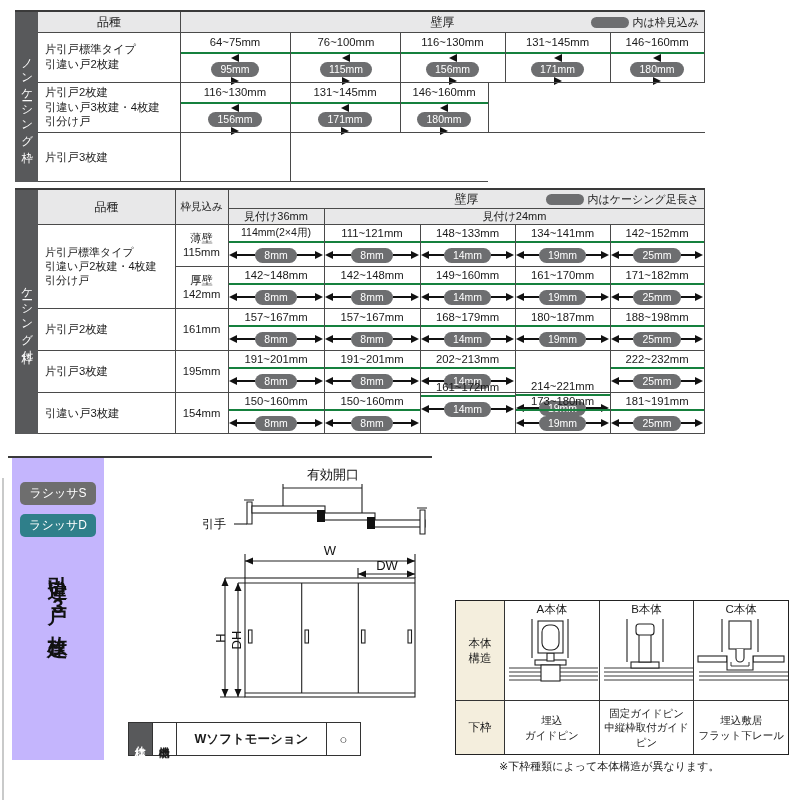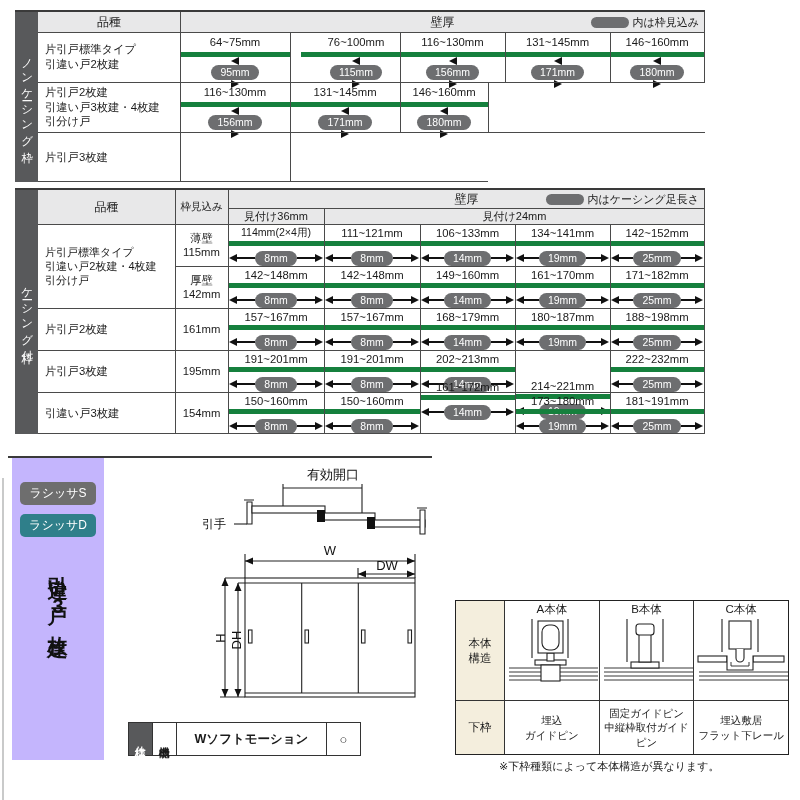--- a/index.html
+++ b/index.html
@@ -9,21 +9,21 @@
   .tbl{position:absolute;left:15px;width:690px;border-top:2px solid #3a3a3a;background:#fff;}
   .strip{position:absolute;left:0;top:0;width:23px;background:#58595b;color:#fff;display:flex;align-items:center;justify-content:center;}
   .vtext{writing-mode:vertical-rl;text-orientation:upright;font-size:11.5px;letter-spacing:2px;line-height:1;}
   .hcell{position:absolute;background:#e8e8e9;display:flex;align-items:center;justify-content:center;font-size:12px;}
   .wallhead{position:absolute;background:#e8e8e9;display:flex;align-items:center;justify-content:center;font-size:12px;}
   .notewrap{position:absolute;right:6px;top:0;bottom:0;display:flex;align-items:center;font-size:11px;}
   .notepill{display:inline-block;width:38px;height:11px;border-radius:6px;background:#6d6e70;margin-right:3px;}
   .pcell{position:absolute;display:flex;align-items:center;font-size:11.3px;line-height:1.3;padding-left:7px;white-space:pre-line;box-sizing:border-box;}
   .jcell{position:absolute;display:flex;align-items:center;justify-content:center;text-align:center;font-size:11.3px;line-height:1.25;white-space:pre-line;}
   .dcell{position:absolute;}
-  .range{text-align:left;font-size:11.3px;border-bottom:5px solid #15803d;display:flex;align-items:center;justify-content:center;}
+  .range{text-align:left;font-size:11.3px;border-bottom:2px solid #15803d;display:flex;align-items:center;justify-content:center;}
   .t1 .range{height:20px;}
   .t2 .range{height:17px;}
   .arrow{display:flex;align-items:center;padding:0 1px;}
   .t1 .arrow{height:29px;flex-direction:column;}
   .t2 .arrow{height:24px;}
   .ah{width:0;height:0;border-style:solid;flex:0 0 auto;}
   .ah.l{border-width:4.5px 8px 4.5px 0;border-color:transparent #111 transparent transparent;}
   .ah.r{border-width:4.5px 0 4.5px 8px;border-color:transparent transparent transparent #111;}
   .ln{flex:1;height:2px;background:#111;min-width:2px;}
   .pill{flex:0 0 auto;background:#6d6e70;color:#fff;border-radius:8px;font-size:10.5px;line-height:15px;height:15px;padding:0 9px;text-align:center;}
@@ -88,21 +88,21 @@
     <div class="dcell" style="left:165px;top:20px;width:110px;">
       <div class="range">64~75mm</div>
       <div class="arrow">
           <span class="ah l"></span>
           <span class="ln"></span>
           <span class="pill">95mm</span>
           <span class="ln"></span>
           <span class="ah r"></span>
         </div>
     </div>
-    <div class="dcell" style="left:286px;top:20px;width:110px;">
+    <div class="dcell" style="left:276px;top:20px;width:110px;">
       <div class="range">76~100mm</div>
       <div class="arrow">
           <span class="ah l"></span>
           <span class="ln"></span>
           <span class="pill">115mm</span>
           <span class="ln"></span>
           <span class="ah r"></span>
         </div>
     </div>
     <div class="dcell" style="left:385px;top:20px;width:105px;">
@@ -236,21 +236,21 @@
         <div class="range">111~121mm</div>
         <div class="arrow">
           <span class="ah l"></span>
           <span class="ln"></span>
           <span class="pill">8mm</span>
           <span class="ln"></span>
           <span class="ah r"></span>
         </div>
       </div>
     <div class="dcell" style="left:405px;top:34px;width:95px;">
-        <div class="range">106~133mm</div>
+        <div class="range">148~133mm</div>
         <div class="arrow">
           <span class="ah l"></span>
           <span class="ln"></span>
           <span class="pill">14mm</span>
           <span class="ln"></span>
           <span class="ah r"></span>
         </div>
       </div>
     <div class="dcell" style="left:500px;top:34px;width:95px;">
         <div class="range">134~141mm</div>

